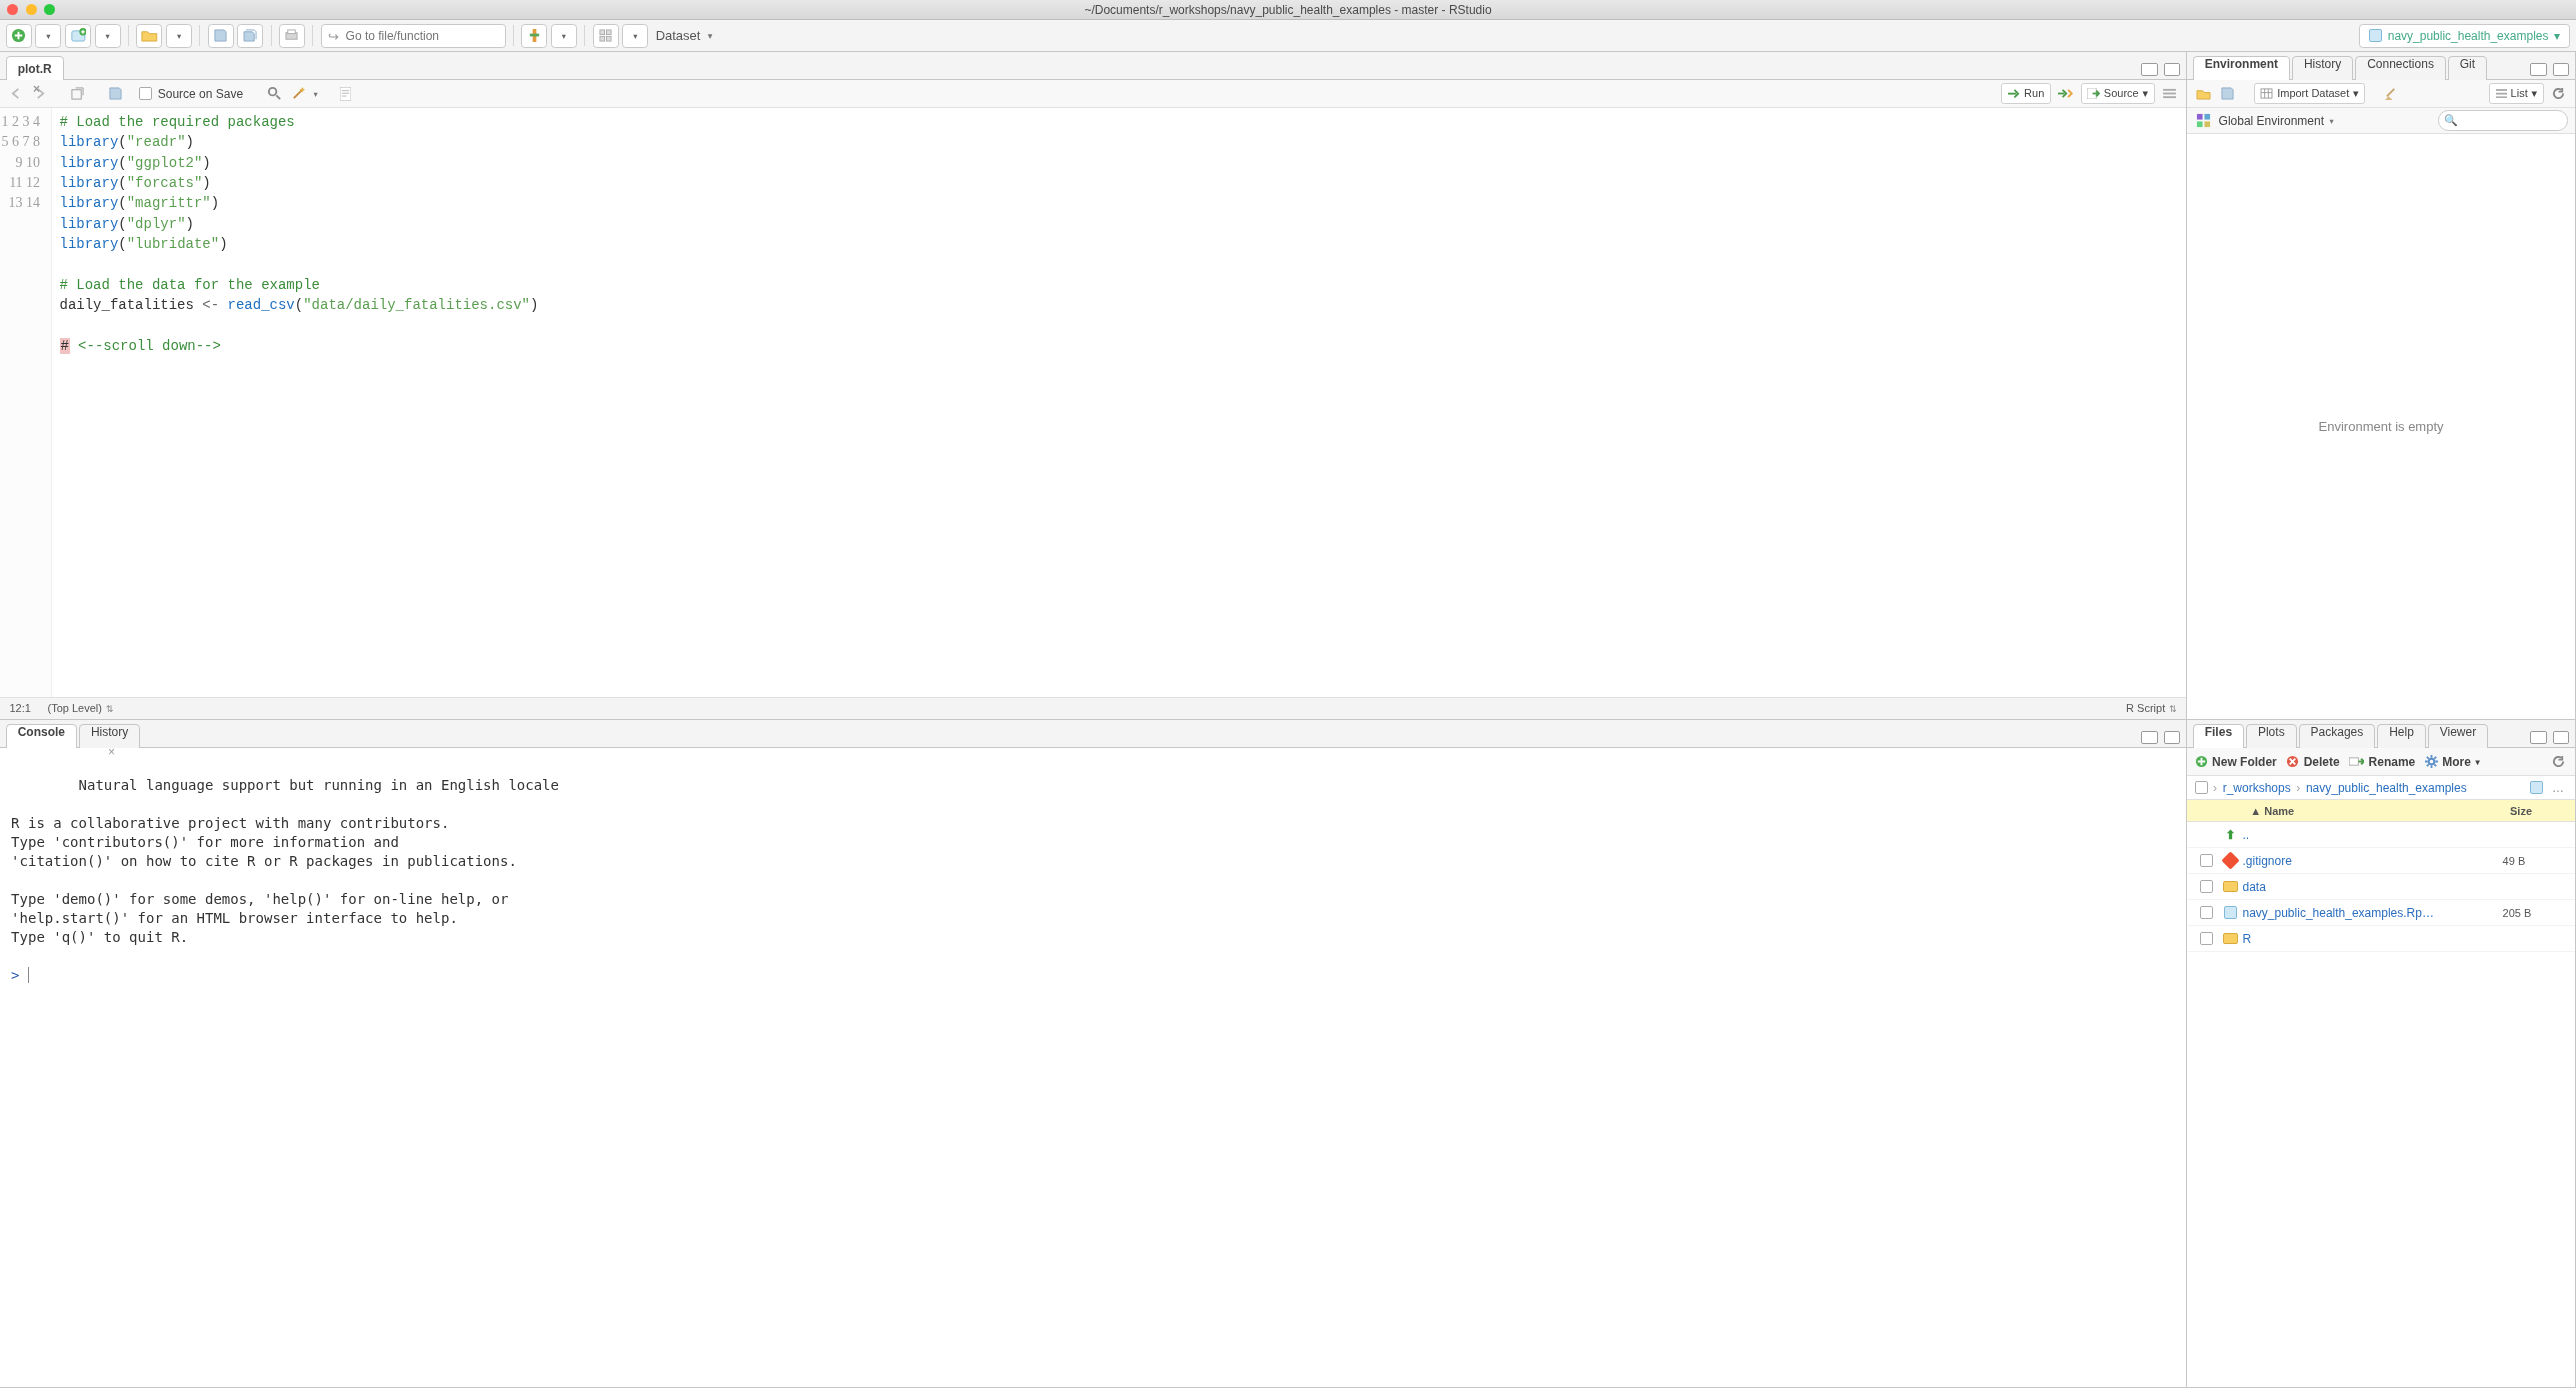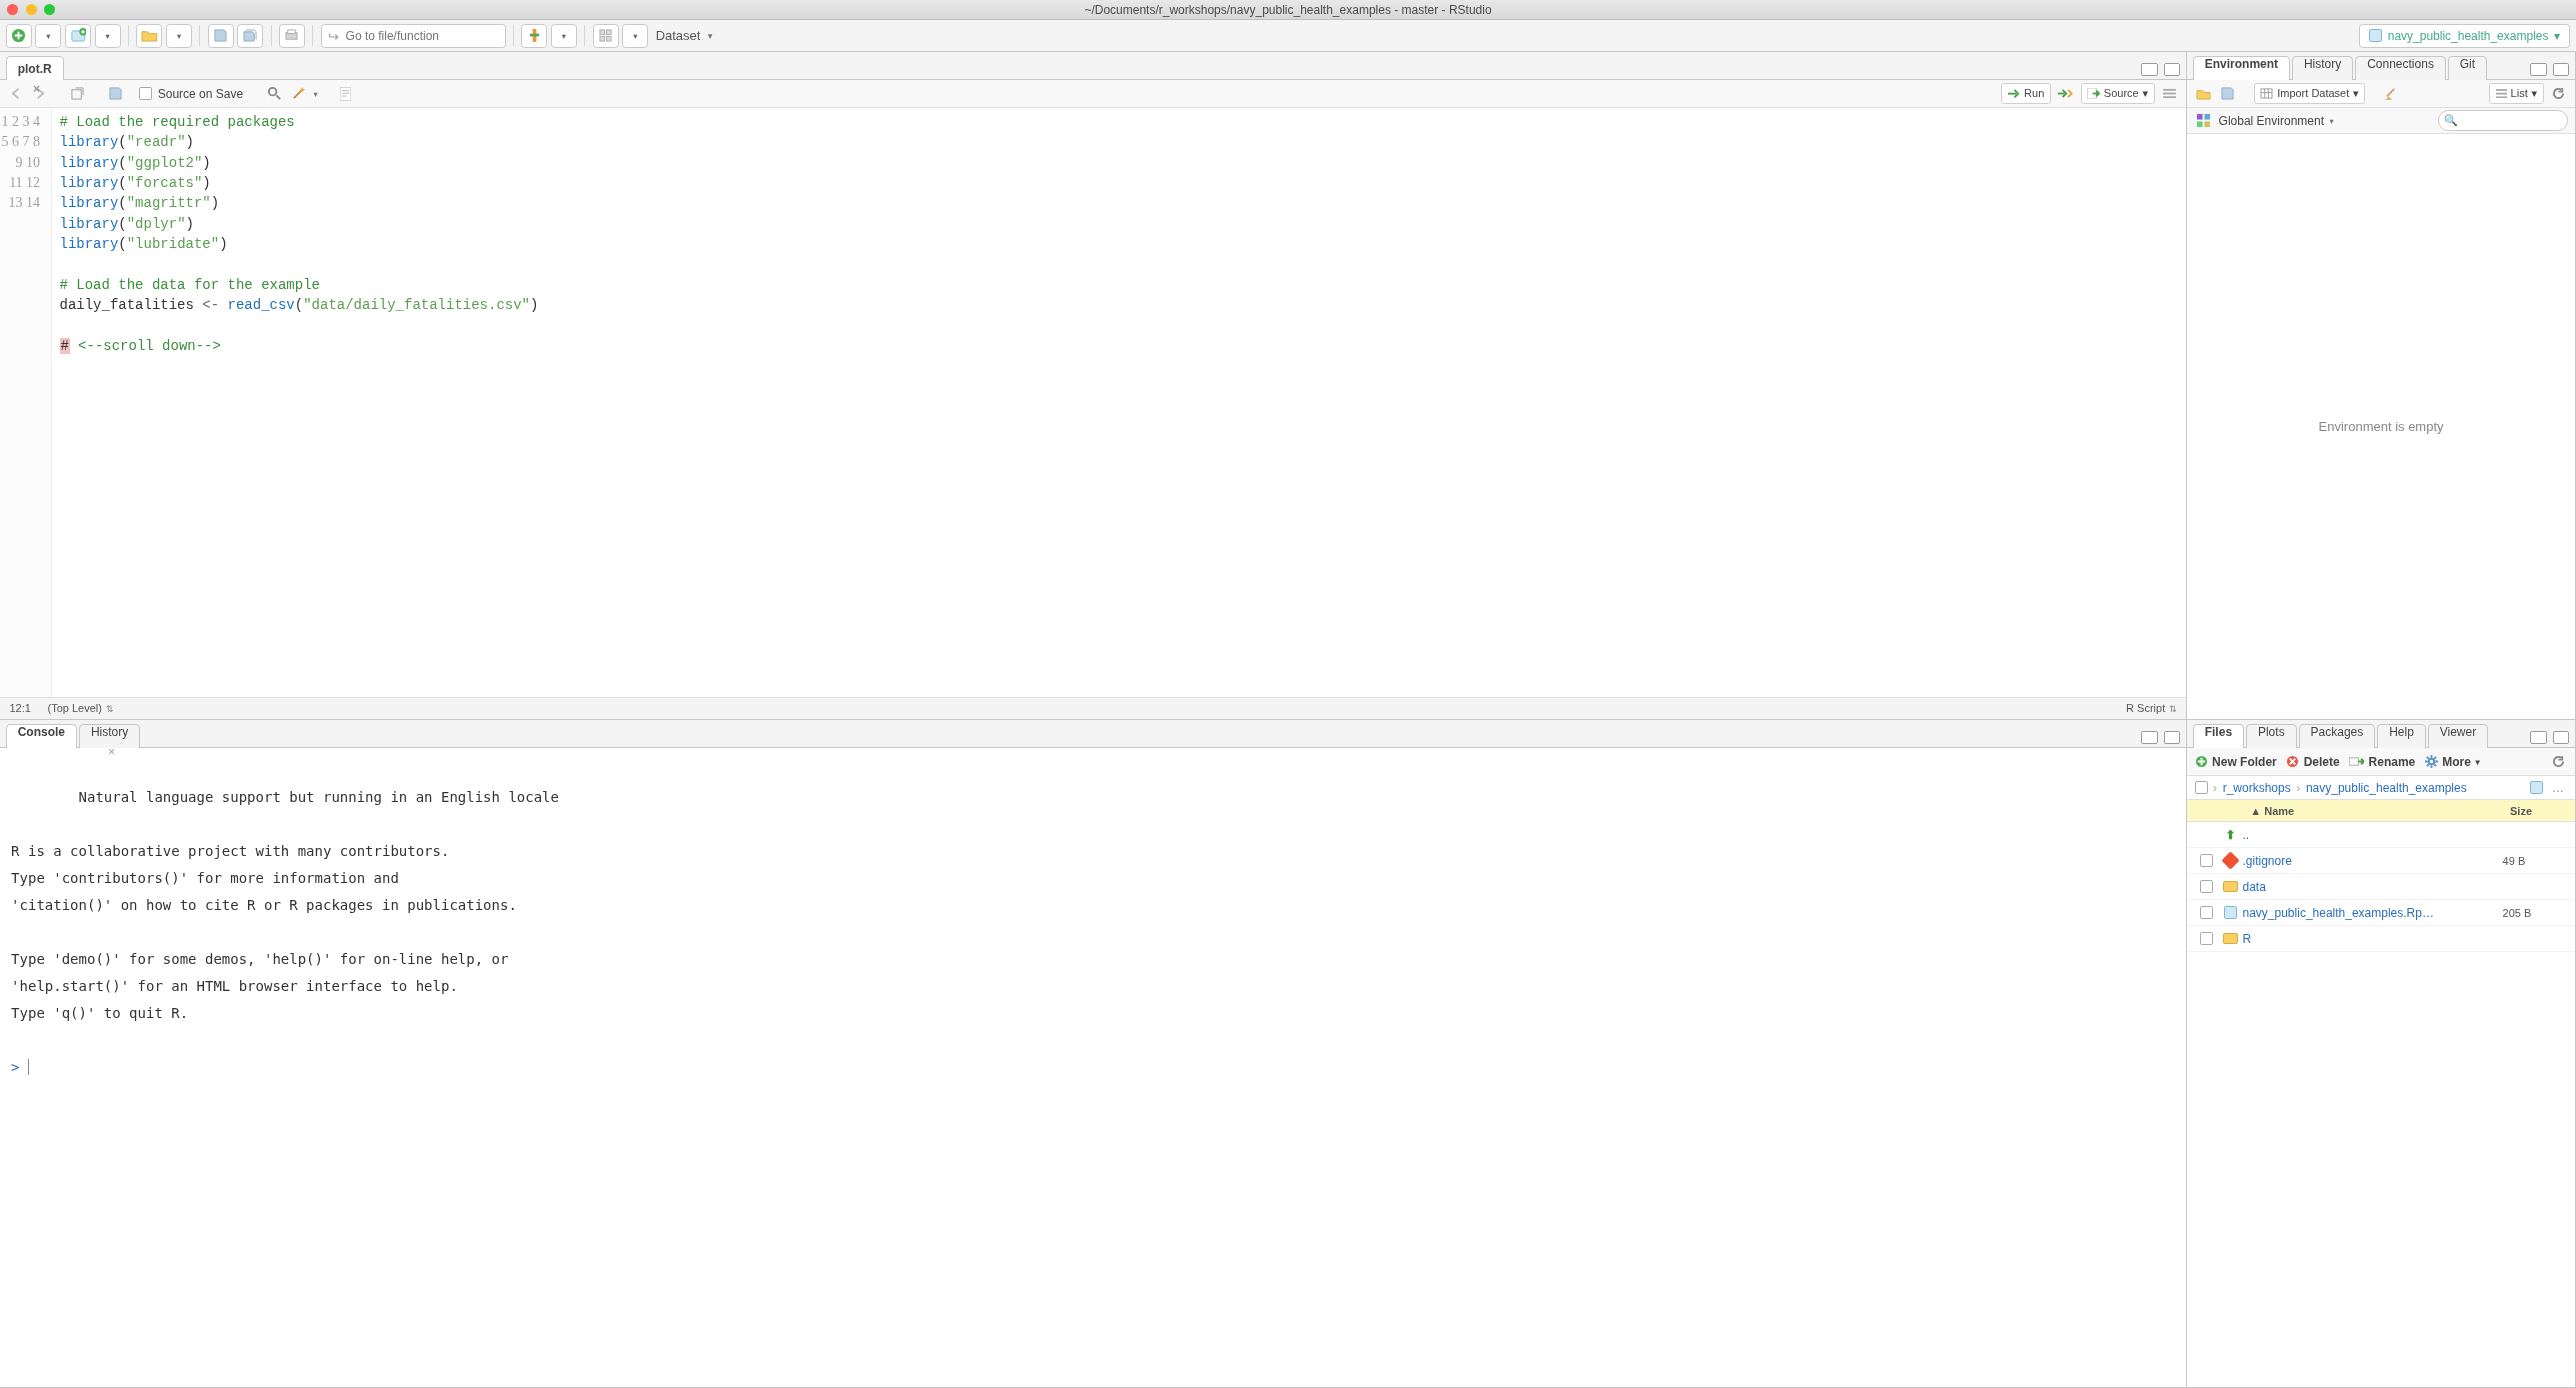--- a/index.html
+++ b/index.html
@@ -54,21 +54,21 @@
 .tok-comment { color:#3b8e3b; }
 .tok-func { color:#1f6fbf; }
 .tok-str { color:#5a9e50; }
 .tok-op { color:#666; }
 .tok-cursorhash { background:#f2c1c1; padding:0 0.9px; }
 
 .statusbar { height:22px; display:flex; align-items:center; padding:0 9.3px; background:#f4f4f4; border-top:0.9px solid #e0e0e0; font-size:11px; color:#555; }
 .statusbar .spacer { flex:1; }
 
 
-.console-body { flex:1; padding:9.3px 11px; font-family:Menlo,Consolas,monospace; font-size:14px; line-height:27px; white-space:pre-wrap; overflow:auto; color:#333; }
+.console-body { flex:1; padding:9.3px 11px; font-family:Menlo,Consolas,monospace; font-size:14px; line-height:19px; white-space:pre-wrap; overflow:auto; color:#333; }
 .console-body .prompt { color:#2a5db0; }
 
 
 .env-body { flex:1; display:flex; align-items:center; justify-content:center; color:#888; font-size:13px; }
 .env-filter { position:relative; }
 .env-filter input { height:20.4px; width:130px; border:0.9px solid #ccc; border-radius:10.2px; padding:0 7.4px 0 22px; font-size:11px; }
 .env-filter .mag { position:absolute; left:6.5px; top:50%; transform:translateY(-50%); color:#aaa; font-size:11px; }
 
 
 .files-toolbar { height:28px; display:flex; align-items:center; gap:9.3px; padding:0 7.4px; background:#f8f8f8; border-bottom:0.9px solid #e0e0e0; font-size:12px;font-weight:bold; }

